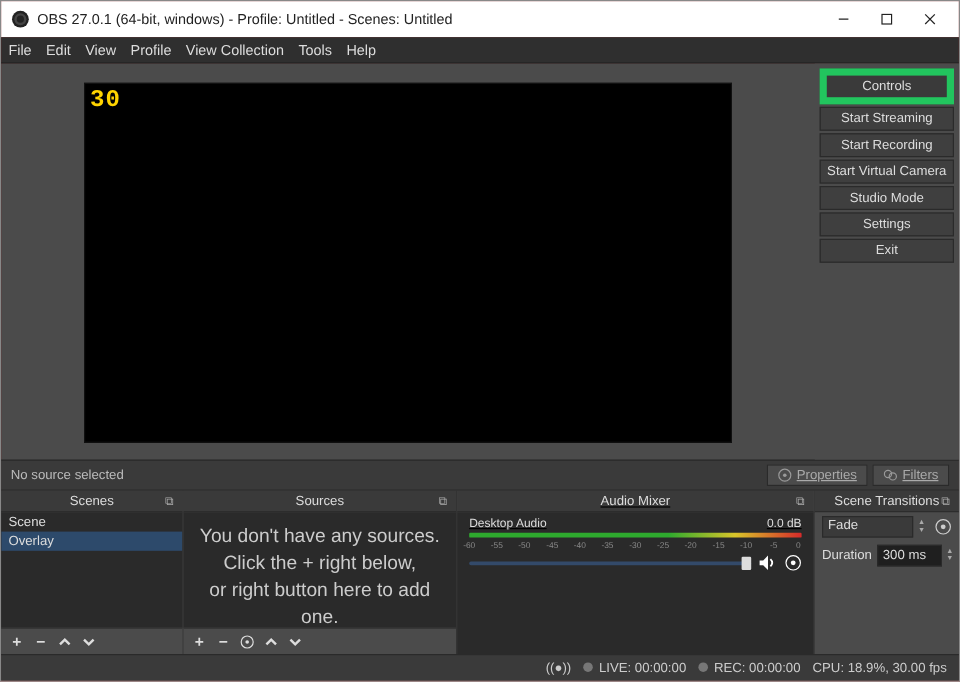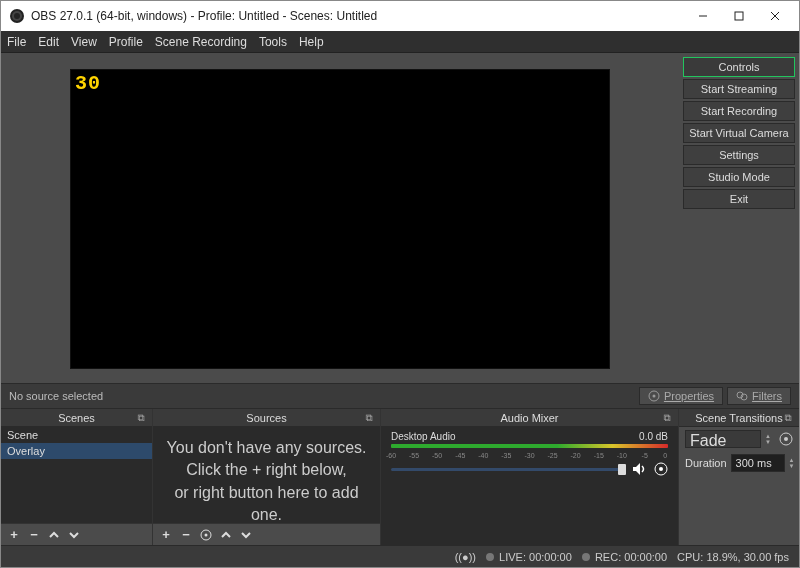--- a/index.html
+++ b/index.html
@@ -10,54 +10,54 @@
 .titlebar .title { flex: 1; }
 .titlebar .winbtn { width: 36px; height: 28px; display: flex; align-items: center; justify-content: center; color: #222; font-size: 12px; }
 .menubar { height: 22px; background: #2f2f2f; display: flex; align-items: center; padding: 0 6px; color: #ddd; font-size: 12px; gap: 12px; border-bottom: 1px solid #222;}
 .menubar span { cursor: default; }
 .app { flex: 1; background: #4b4b4b; display: flex; flex-direction: column; }
 .upper { flex: 1; display: flex; position: relative; }
 .preview-wrap { flex: 1; display:flex; align-items:center; justify-content:center; padding: 6px 10px 4px 10px; }
 .preview { background: #000; width: 540px; height: 300px; position: relative; border: 1px solid #111;}
 .preview .fps { position: absolute; top: 2px; left: 4px; font-family: "Courier New", monospace; font-weight: bold; font-size: 20px; color: #ffd400; letter-spacing: 1px;}
 .controls { width: 120px; background: #4b4b4b; padding: 4px; }
-.controls .hdr { background: #3a3a3a; color: #ddd; font-size: 11px; text-align: center; padding: 3px 0; border: 1px solid #22c55e; margin-bottom: 2px;}
+.controls .hdr { background: #3a3a3a; color: #ddd; font-size: 11px; text-align: center; padding: 3px 0; border: 6px solid #22c55e; margin-bottom: 2px;}
 .controls .btn { background: #3f3f3f; color: #ddd; font-size: 11px; text-align: center; padding: 3px 0; border: 1px solid #2a2a2a; margin-bottom: 2px; cursor: default;}
 .srcbar { height: 26px; background: #3a3a3a; display:flex; align-items:center; padding: 0 8px; color: #bbb; font-size: 11px; border-top: 1px solid #2a2a2a; border-bottom: 1px solid #2a2a2a;}
 .srcbar .label { flex:1;}
 .srcbar .sbtn { display:flex; align-items:center; gap:4px; padding: 2px 8px; background: #4b4b4b; margin-left: 4px; border: 1px solid #2a2a2a; color:#aaa; font-size:11px;text-decoration:underline;}
 .srcbar .sicon { width:12px; height:12px; }
 .panels { height: 136px; background: #4b4b4b; display:flex; }
 .panel { display:flex; flex-direction:column; border-right: 1px solid #333; }
 .panel:last-child { border-right:none;}
 .phdr { height: 18px; background: #3a3a3a; color:#ddd; font-size:11px; display:flex; align-items:center; justify-content:center; position:relative; border-bottom: 1px solid #2a2a2a;}
 .phdr .pop { position:absolute; right:4px; top:2px; width:14px; height:14px; color:#aaa; font-size:10px; display:flex; align-items:center; justify-content:center;}
 .pbody { flex:1; background: #2a2a2a; overflow:hidden; position:relative;}
 .pfoot { height: 22px; background: #4b4b4b; display:flex; align-items:center; padding: 0 6px; color:#ddd; font-size:14px; gap:6px; border-top: 1px solid #333;}
 .pfoot .ic { width:14px; height:14px; display:flex; align-items:center; justify-content:center; color:#ddd; font-size:13px; font-weight:bold;}
 .scenes { width: 152px; }
 .scenes .item { color:#ddd; font-size:11px; padding:2px 6px; }
 .scenes .item.sel { background:#2d4a6b; }
 .sources { width: 228px; }
 .sources .empty { color:#ccc; font-size:16px; text-align:center; padding: 10px 8px 6px 8px; line-height:1.4;}
 .sources .icons { display:flex; justify-content:center; gap:6px; margin-top:4px;}
 .sources .icons .ibox { width:22px; height:20px; display:flex; align-items:center; justify-content:center;}
-.mixer { flex:1; }
+.mixer { flex:1;text-decoration:underline; }
 .mixer .track { padding: 4px 10px 0 10px; color:#ddd; font-size:10px;}
 .mixer .lblrow { display:flex; justify-content:space-between; margin-bottom:2px;}
 .mixer .ticks { height:8px; position:relative; font-size:7px; color:#888; margin-bottom:2px;}
 .mixer .ticks span { position:absolute; transform:translateX(-50%);}
 .mixer .gradbar { height:4px; background: linear-gradient(to right, #2eaa2e 0%, #2eaa2e 60%, #d9c52a 80%, #d62a2a 100%); border-radius:1px; margin-bottom:4px;}
 .mixer .sliderrow { display:flex; align-items:center; gap:6px;}
 .mixer .slider { flex:1; height:3px; background:#334a6a; position:relative; border-radius:2px;}
 .mixer .slider .thumb { position:absolute; right:0; top:-4px; width:8px; height:11px; background:#ddd; border-radius:1px;}
 .mixer .spk { color:#fff; }
 .trans { width: 120px; }
 .trans .row { display:flex; align-items:center; padding:3px 6px; gap:4px; color:#ddd; font-size:11px;}
-.trans select, .trans .fade { flex:1; background:#3a3a3a; color:#ddd; border:1px solid #2a2a2a; font-size:16px; padding:1px 4px; height:18px;}
+.trans select, .trans .fade { flex:1; background:#3a3a3a; color:#ddd; border:1px solid #2a2a2a; font-size:11px; padding:1px 4px; height:18px;}
 .trans .dur { width:54px; background:#1f1f1f; color:#ddd; border:1px solid #2a2a2a; font-size:11px; padding:1px 4px; height:18px;}
 .trans .spin { width:10px; display:flex; flex-direction:column; font-size:6px; color:#aaa; line-height:6px;}
 .status { height: 22px; background:#3a3a3a; color:#ccc; font-size:11px; display:flex; align-items:center; justify-content:flex-end; padding: 0 10px; gap:10px; border-top:1px solid #2a2a2a;}
 .status .dot { width:8px; height:8px; border-radius:50%; background:#777; display:inline-block; margin-right:2px;}
 svg { display:block; }
 </style>
 </head>
 <body>
 
 <div class="window">
@@ -87,40 +87,40 @@
           <line x1="9" y1="1" x2="1" y2="9" stroke="#222" stroke-width="1"></line>
         </svg>
       </div>
   </div>
 
   <div class="menubar">
     <span>File</span>
     <span>Edit</span>
     <span>View</span>
     <span>Profile</span>
-    <span>Scene Recording</span>
+    <span>View Collection</span>
     <span>Tools</span>
     <span>Help</span>
   </div>
 
   <div class="app">
 
     <div class="upper">
       <div class="preview-wrap">
         <div class="preview">
           <span class="fps">30</span>
         </div>
       </div>
       <div class="controls">
         <div class="hdr">Controls</div>
         <div class="btn">Start Streaming</div>
         <div class="btn">Start Recording</div>
         <div class="btn">Start Virtual Camera</div>
+        <div class="btn">Studio Mode</div>
         <div class="btn">Settings</div>
-        <div class="btn">Studio Mode</div>
         <div class="btn">Exit</div>
       </div>
     </div>
 
     <div class="srcbar">
       <span class="label">No source selected</span>
       <div class="sbtn">
         <span class="sicon">
             <svg viewBox="0 0 12 12" width="12" height="12">
               <circle cx="6" cy="6" r="5" fill="none" stroke="#999" stroke-width="1"></circle>

